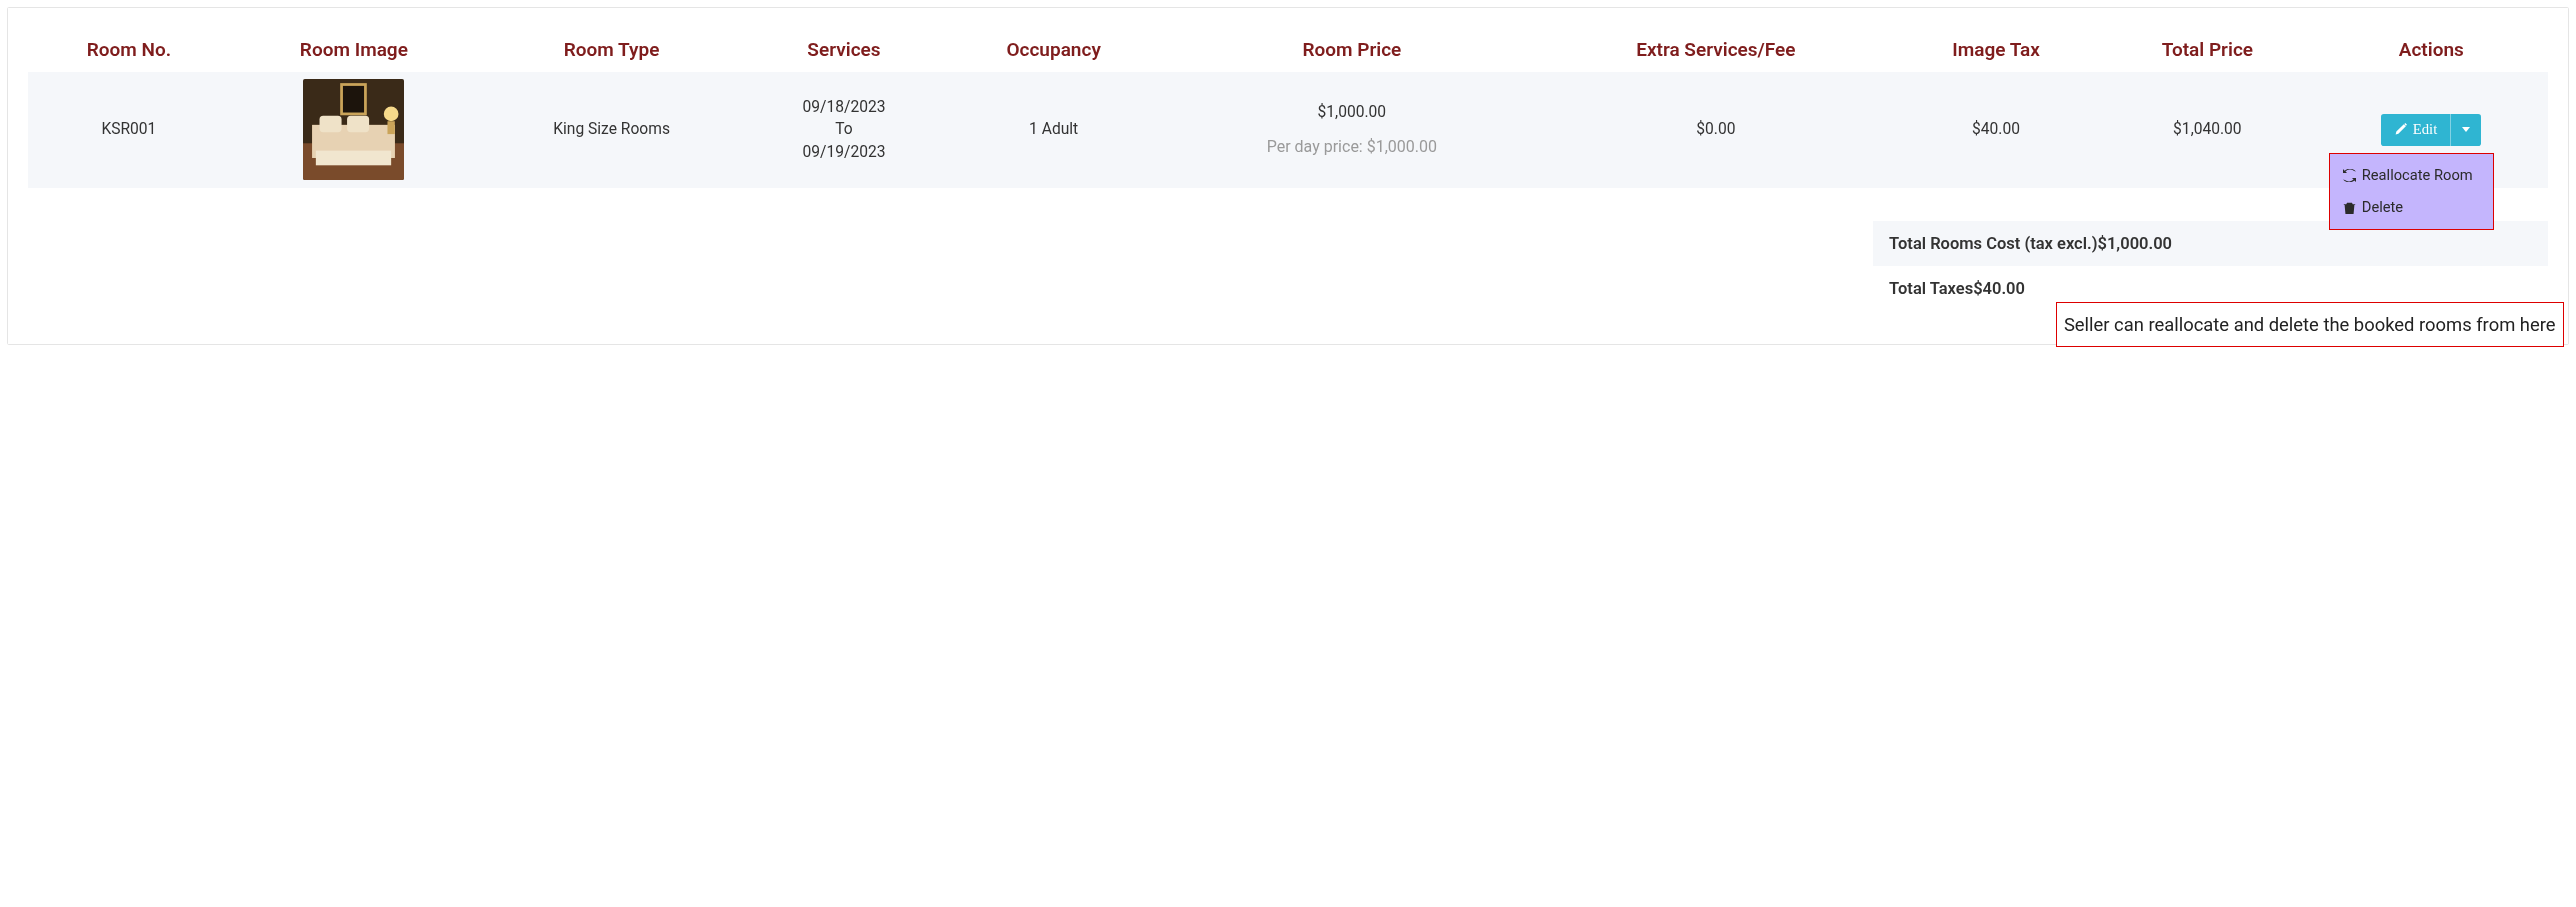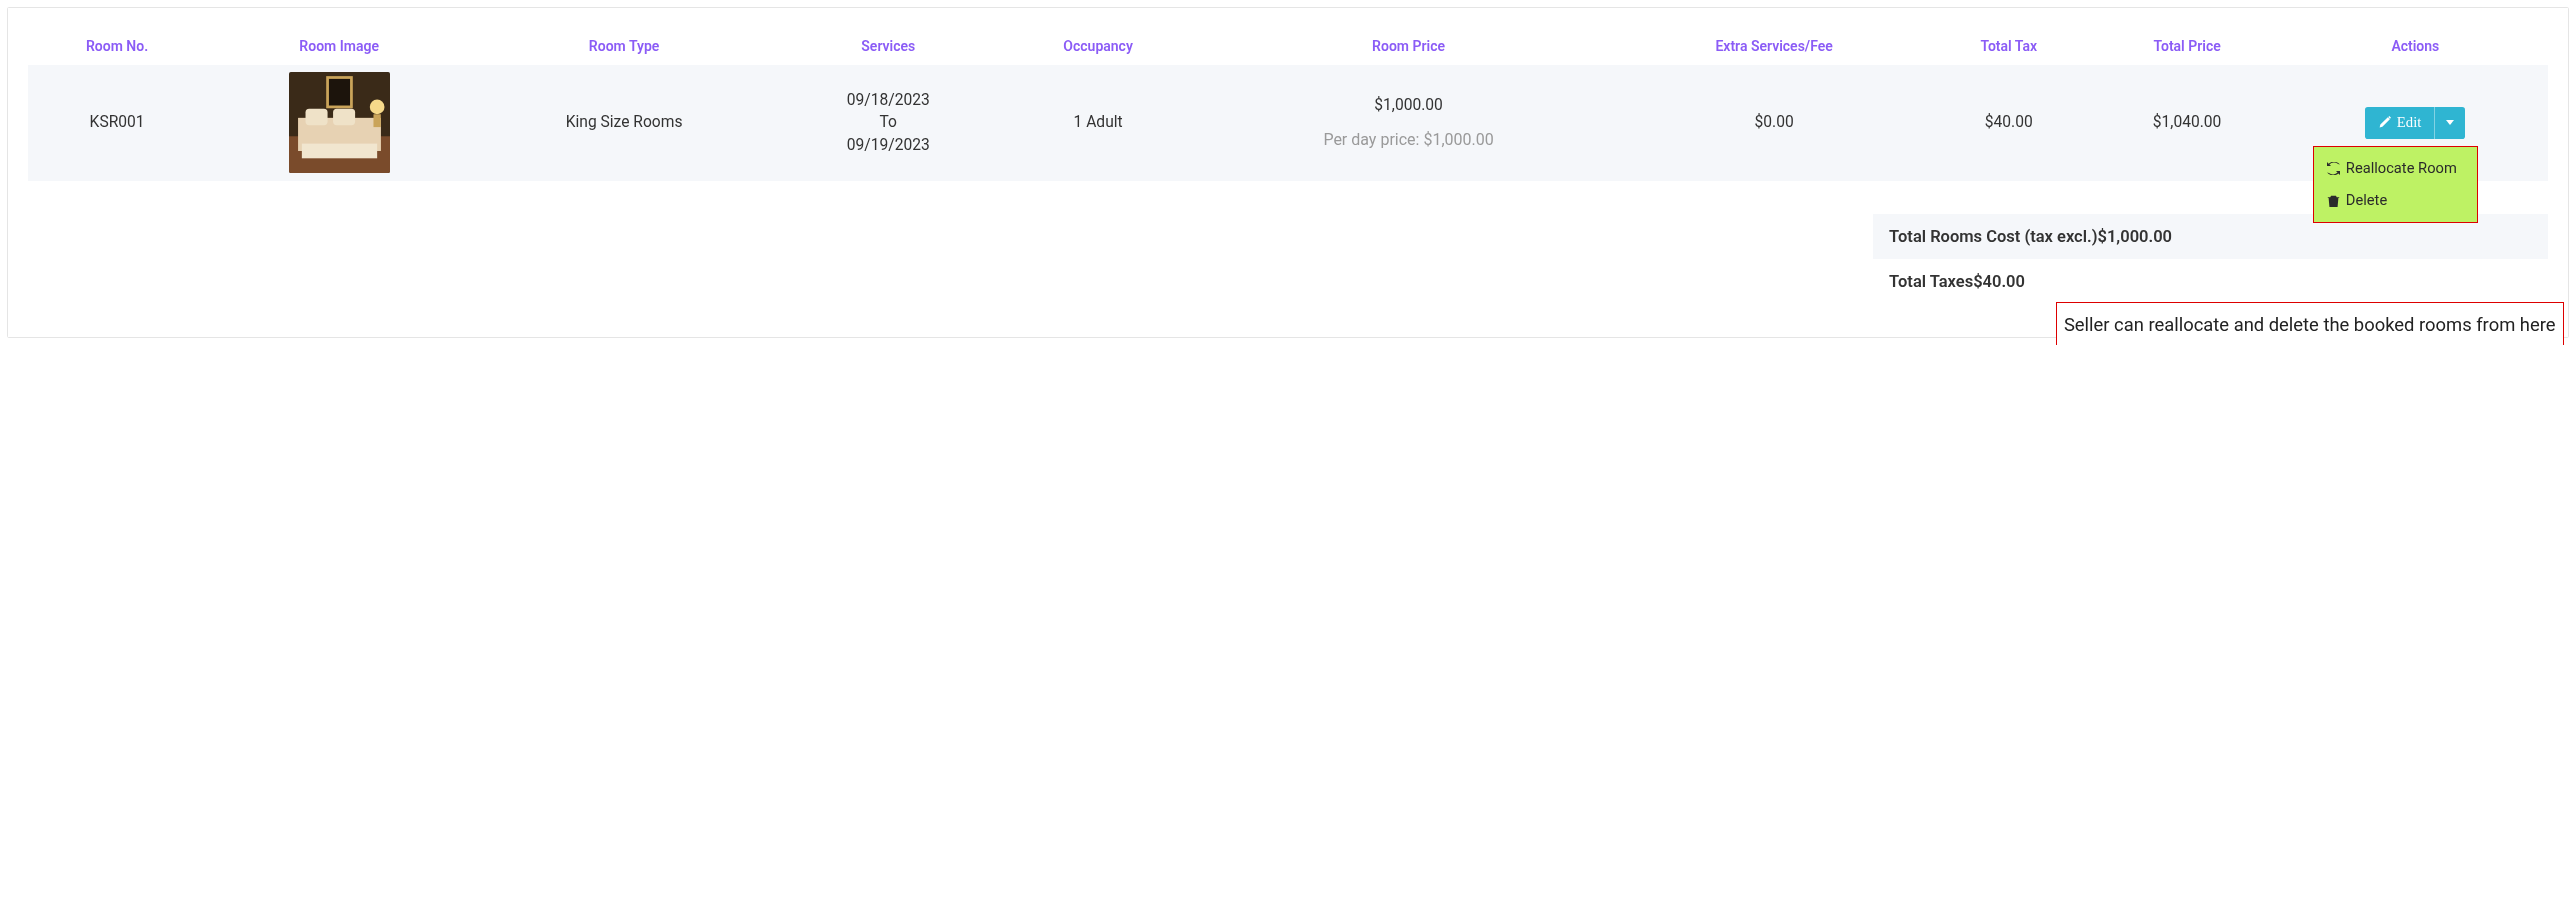--- a/index.html
+++ b/index.html
@@ -27,22 +27,22 @@
     background: #fff;
     position: relative;
   }
   table.booked-rooms {
     width: 100%;
     border-collapse: collapse;
   }
   table.booked-rooms thead th {
     text-align: center;
     font-weight: 600;
-    font-size: 14px;
-    color: #8b5cf6;
+    font-size: 19px;
+    color: #7f1d1d;
     padding: 11px 7.4px;
     background: #fff;
     white-space: nowrap;
   }
   table.booked-rooms tbody td {
     background: #f5f7fa;
     text-align: center;
     padding: 7.4px 7.4px;
     vertical-align: middle;
     font-size: 15.6px;
@@ -87,21 +87,21 @@
   .action-group .btn-caret {
     border-left: 0.9px solid rgba(255,255,255,0.4);
     border-top-left-radius: 0;
     border-bottom-left-radius: 0;
     padding: 7.4px 11px;
   }
   .dropdown {
     position: absolute;
     top: 39px;
     right: -13px;
-    background: #bef264;
+    background: #c4b5fd;
     border: 1.8px solid #d00;
     min-width: 165px;
     padding: 5.5px 0;
     text-align: left;
     z-index: 10;
   }
   .dropdown a {
     display: flex;
     align-items: center;
     gap: 5.5px;
@@ -162,21 +162,21 @@
     <table class="booked-rooms">
       <thead>
         <tr>
           <th>Room No.</th>
           <th>Room Image</th>
           <th>Room Type</th>
           <th>Services</th>
           <th>Occupancy</th>
           <th>Room Price</th>
           <th>Extra Services/Fee</th>
-          <th>Total Tax</th>
+          <th>Image Tax</th>
           <th>Total Price</th>
           <th>Actions</th>
         </tr>
       </thead>
       <tbody>
         <tr>
           <td>KSR001</td>
           <td>
             <svg class="room-thumb" viewBox="0 0 110 110" preserveAspectRatio="xMidYMid slice">
               <rect width="110" height="110" fill="#3a2a18"></rect>

